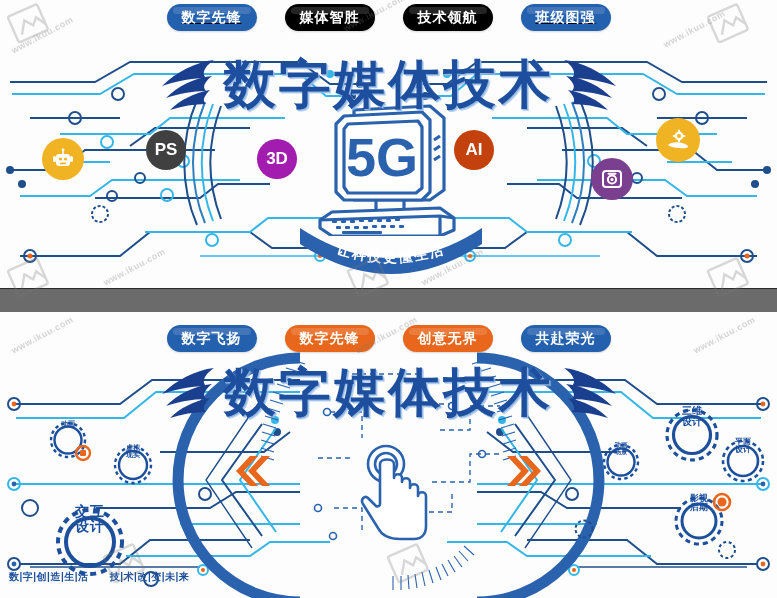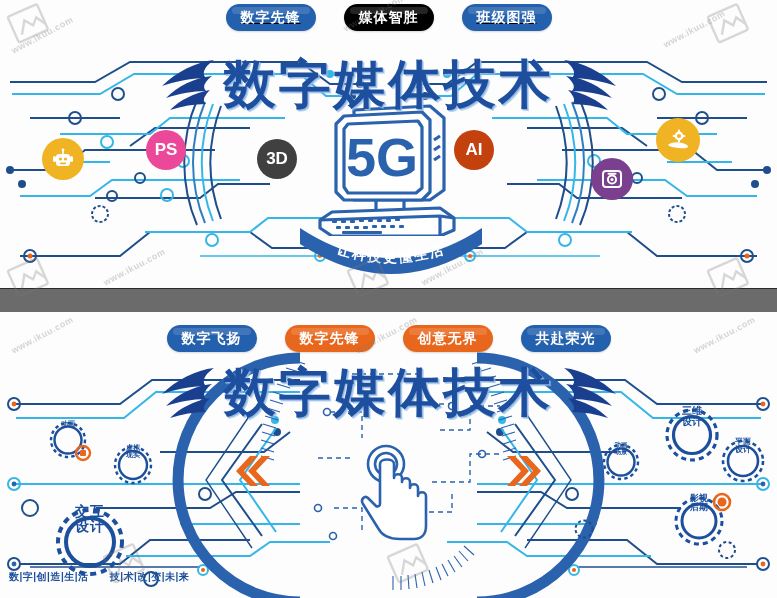--- a/index.html
+++ b/index.html
@@ -250,24 +250,24 @@
         <defs>
           <path id="ribpath" d="M10,18 Q95,62 180,18" fill="none"></path>
         </defs>
         <path d="M4,6 Q95,66 186,6 L186,22 Q95,82 4,22 Z" fill="#2a62ae"></path>
         <text font-family="Liberation Sans, sans-serif" font-size="14" font-weight="bold" fill="#ffffff" letter-spacing="2">
           <textPath href="#ribpath" startOffset="50%" text-anchor="middle">让科技更懂生活</textPath>
         </text>
       </svg>
     </div>
 
-    <div class="badge txt" style="left:146px;top:130px;width:40px;height:40px;background:#ec4899;">
+    <div class="badge txt" style="left:146px;top:130px;width:40px;height:40px;background:#404040;">
       <span>PS</span>
     </div>
-    <div class="badge txt" style="left:257px;top:139px;width:40px;height:40px;background:#404040;">
+    <div class="badge txt" style="left:257px;top:139px;width:40px;height:40px;background:#a21caf;">
       <span>3D</span>
     </div>
     <div class="badge txt" style="left:454px;top:130px;width:40px;height:40px;background:#c2410c;">
       <span>AI</span>
     </div>
 
     <div class="badge" style="left:42px;top:138px;width:42px;height:42px;background:#f0b323;">
       <svg width="24" height="24" viewBox="0 0 24 24" aria-hidden="true">
         <rect x="5" y="7" width="14" height="12" rx="3" fill="#fff"></rect>
         <rect x="2" y="9" width="3" height="6" rx="1.5" fill="#fff"></rect>
@@ -301,20 +301,21 @@
         <rect x="3" y="4" width="18" height="16" rx="3" fill="none" stroke="#fff" stroke-width="2"></rect>
         <circle cx="12" cy="12.5" r="4.1" fill="none" stroke="#fff" stroke-width="2"></circle>
         <circle cx="12" cy="12.5" r="1.6" fill="#fff"></circle>
         <rect x="7.5" y="5.8" width="9" height="2" rx="1" fill="#fff"></rect>
       </svg>
     </div>
 
     <div class="pill-row" id="pills-top">
       <div class="pill blue">数字先锋</div>
       <div class="pill teal">媒体智胜</div>
+      <div class="pill teal">技术领航</div>
       <div class="pill blue">班级图强</div>
     </div>
 
     <div class="title-wrap" id="title-top">
       <svg class="wing left" viewBox="0 0 62 56" aria-hidden="true">
         <g fill="#1b3f8f">
           <path d="M58,4 C40,6 20,16 6,30 C18,26 34,22 50,22 C44,16 52,8 58,4 Z"></path>
           <path d="M56,20 C38,22 22,30 10,42 C22,38 36,35 50,35 C45,30 51,24 56,20 Z"></path>
           <path d="M54,34 C38,37 24,44 14,54 C26,50 38,48 50,48 C45,44 50,38 54,34 Z"></path>
         </g>

